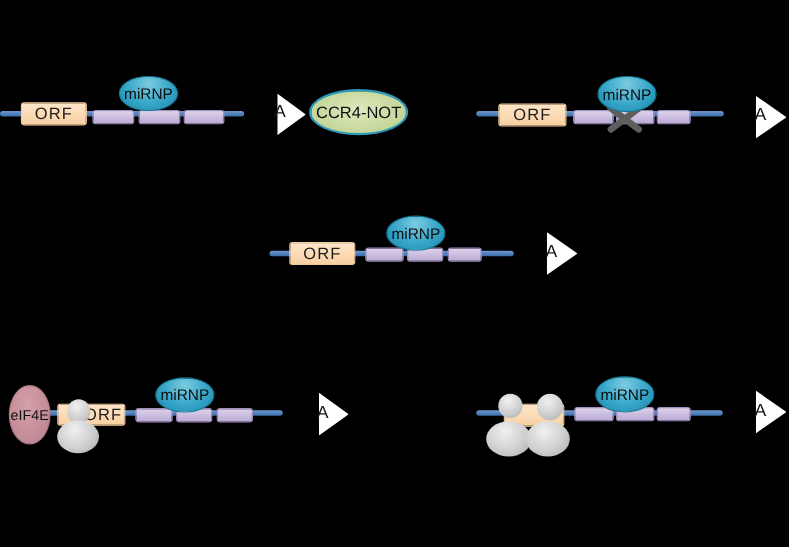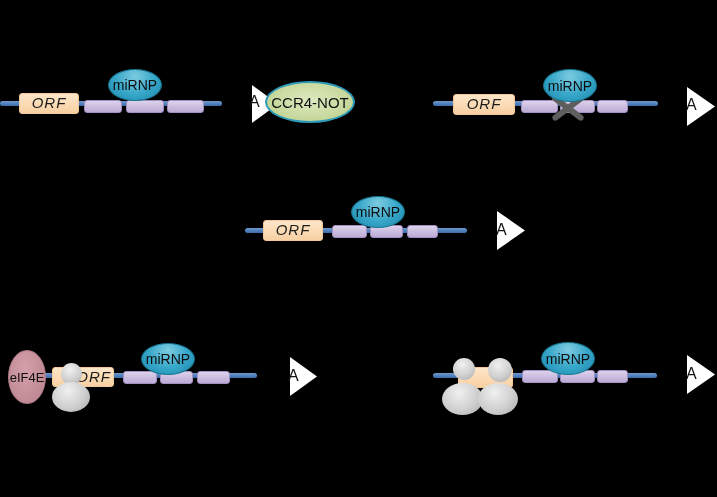--- a/index.html
+++ b/index.html
@@ -11,22 +11,22 @@
   .line{
     position:absolute;height:5px;border-radius:2.5px;
     background:linear-gradient(#6f97cc,#4f81bd 55%,#3c6ba8);
     z-index:1;
   }
   
   .orf{
     position:absolute;height:21px;border-radius:3px;
     background:linear-gradient(#fde5c8,#fbd9b2 60%,#f7cfa2);
     border:1px solid #f3c99b;box-sizing:border-box;
-    display:flex;align-items:flex-start;justify-content:center;
-    color:#1c1c1c;font-size:15px;letter-spacing:1px;z-index:2;font-style:italic;
+    display:flex;align-items:center;justify-content:center;
+    color:#1c1c1c;font-size:15px;letter-spacing:1px;z-index:2;
   }
   .orf.text-right{justify-content:flex-end;padding-right:2px;}
   
   .site{
     position:absolute;height:13px;border-radius:3px;
     background:linear-gradient(#ddd2ec,#cabcdf 55%,#bcabd4);
     border:1px solid #a18fc2;box-sizing:border-box;z-index:2;
   }
   
   .mirnp{
@@ -35,21 +35,21 @@
     border:1.5px solid #177892;box-sizing:border-box;
     display:flex;align-items:center;justify-content:center;
     color:#0d0d0d;font-size:14px;z-index:5;
   }
   
   .ccr4{
     position:absolute;border-radius:50%;
     background:radial-gradient(ellipse at 50% 45%,#dde9c0,#c8d99e 60%,#b4cb85 100%);
     border:2.5px solid #2e9aba;box-sizing:border-box;
     display:flex;align-items:center;justify-content:center;
-    color:#101010;font-size:15px;z-index:4;
+    color:#101010;font-size:15px;z-index:4;margin-left:16px;
   }
   
   .eif4e{
     position:absolute;border-radius:50%;
     background:radial-gradient(ellipse at 45% 35%,#d4a0a9,#c48e99 60%,#b27f8b 100%);
     border:1px solid #ad7a86;box-sizing:border-box;
     display:flex;align-items:center;justify-content:center;
     color:#101010;font-size:13px;z-index:4;
   }
   

